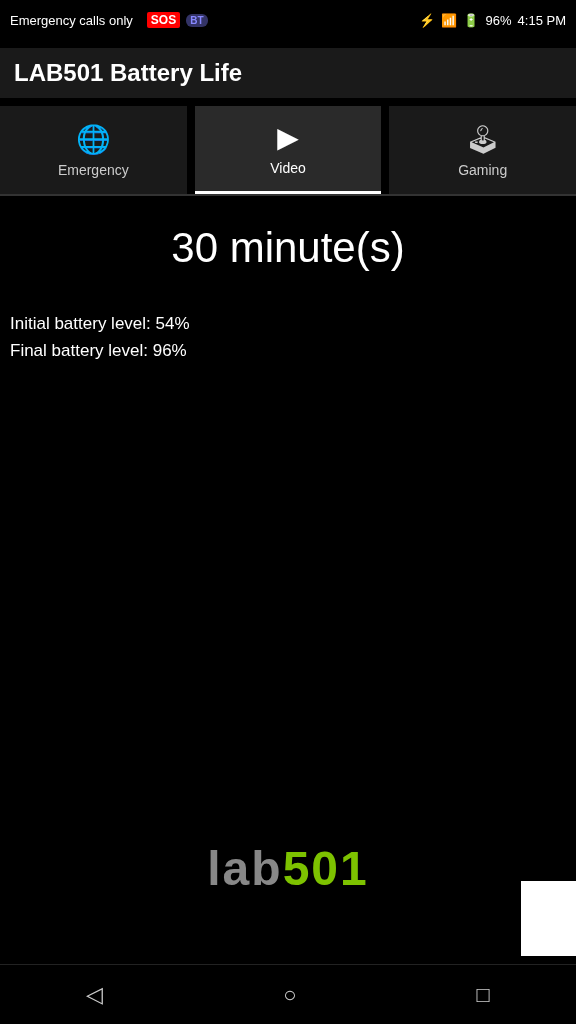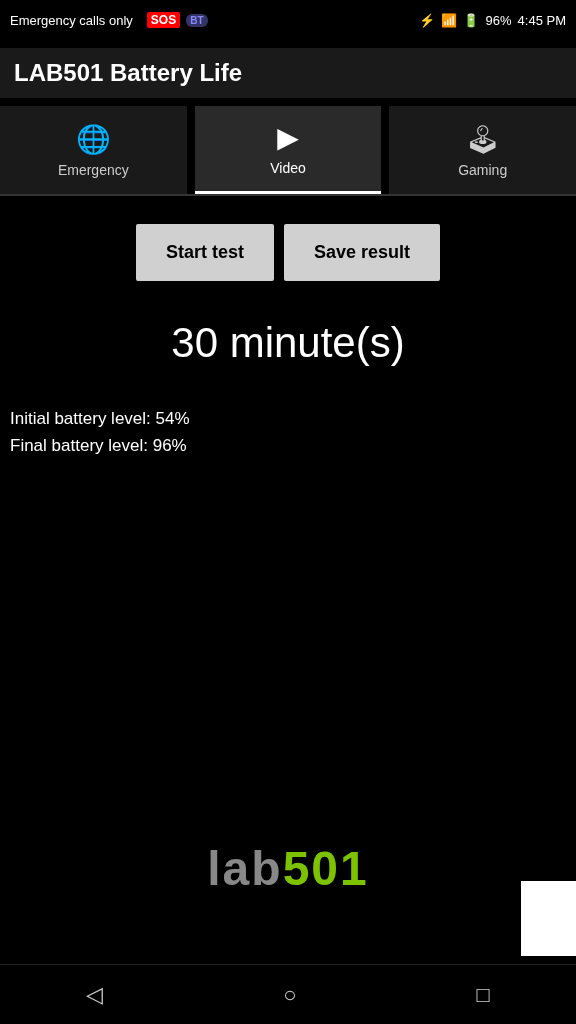--- a/index.html
+++ b/index.html
@@ -229,21 +229,21 @@
   <div id="status-left">
     <span>Emergency calls only</span>
     <span class="sos-badge">SOS</span>
     <span class="bt-badge">BT</span>
   </div>
   <div id="status-right">
     <span>⚡</span>
     <span>📶</span>
     <span>🔋</span>
     <span>96%</span>
-    <span>4:45 PM</span>
+    <span>4:15 PM</span>
   </div>
 </div>
 
 <div id="title-bar">
   <span id="app-title">LAB501 Battery Life</span>
 </div>
 
 <div id="tab-bar">
   <div class="tab">
     <span class="tab-icon">🌐</span>
@@ -254,24 +254,20 @@
     <span class="tab-label">Video</span>
   </div>
   <div class="tab">
     <span class="tab-icon">🕹</span>
     <span class="tab-label">Gaming</span>
   </div>
 </div>
 
 <div id="main-content">
 
-  <div id="buttons-row">
-    <button class="action-btn">Start test</button>
-    <button class="action-btn">Save result</button>
-  </div>
 
   <div id="timer-display">30 minute(s)</div>
 
   <div id="battery-info">
     <p>Initial battery level: 54%</p>
     <p>Final battery level: 96%</p>
   </div>
 
   <div id="logo-container">
     <span id="logo-text">

